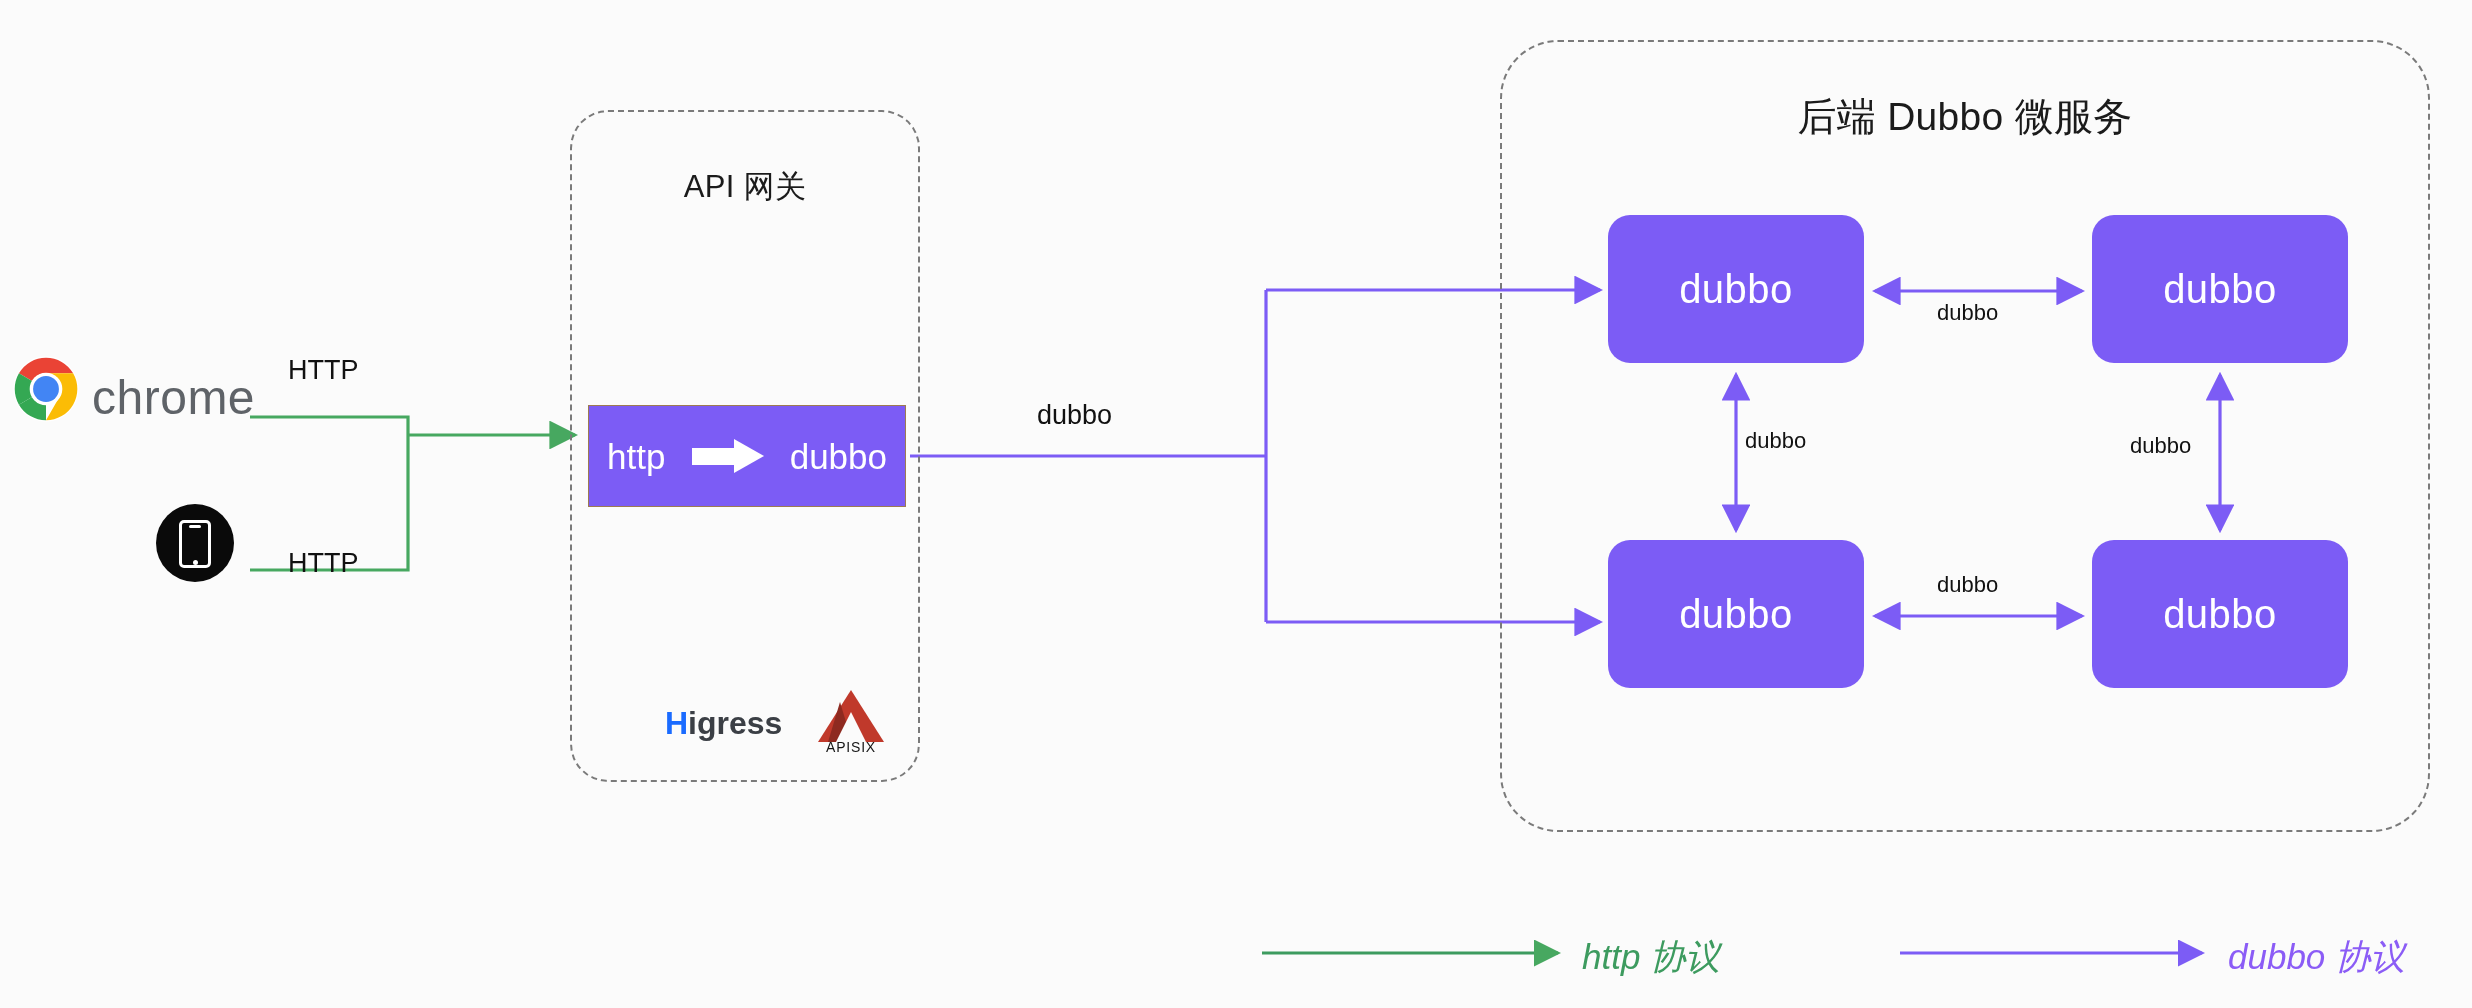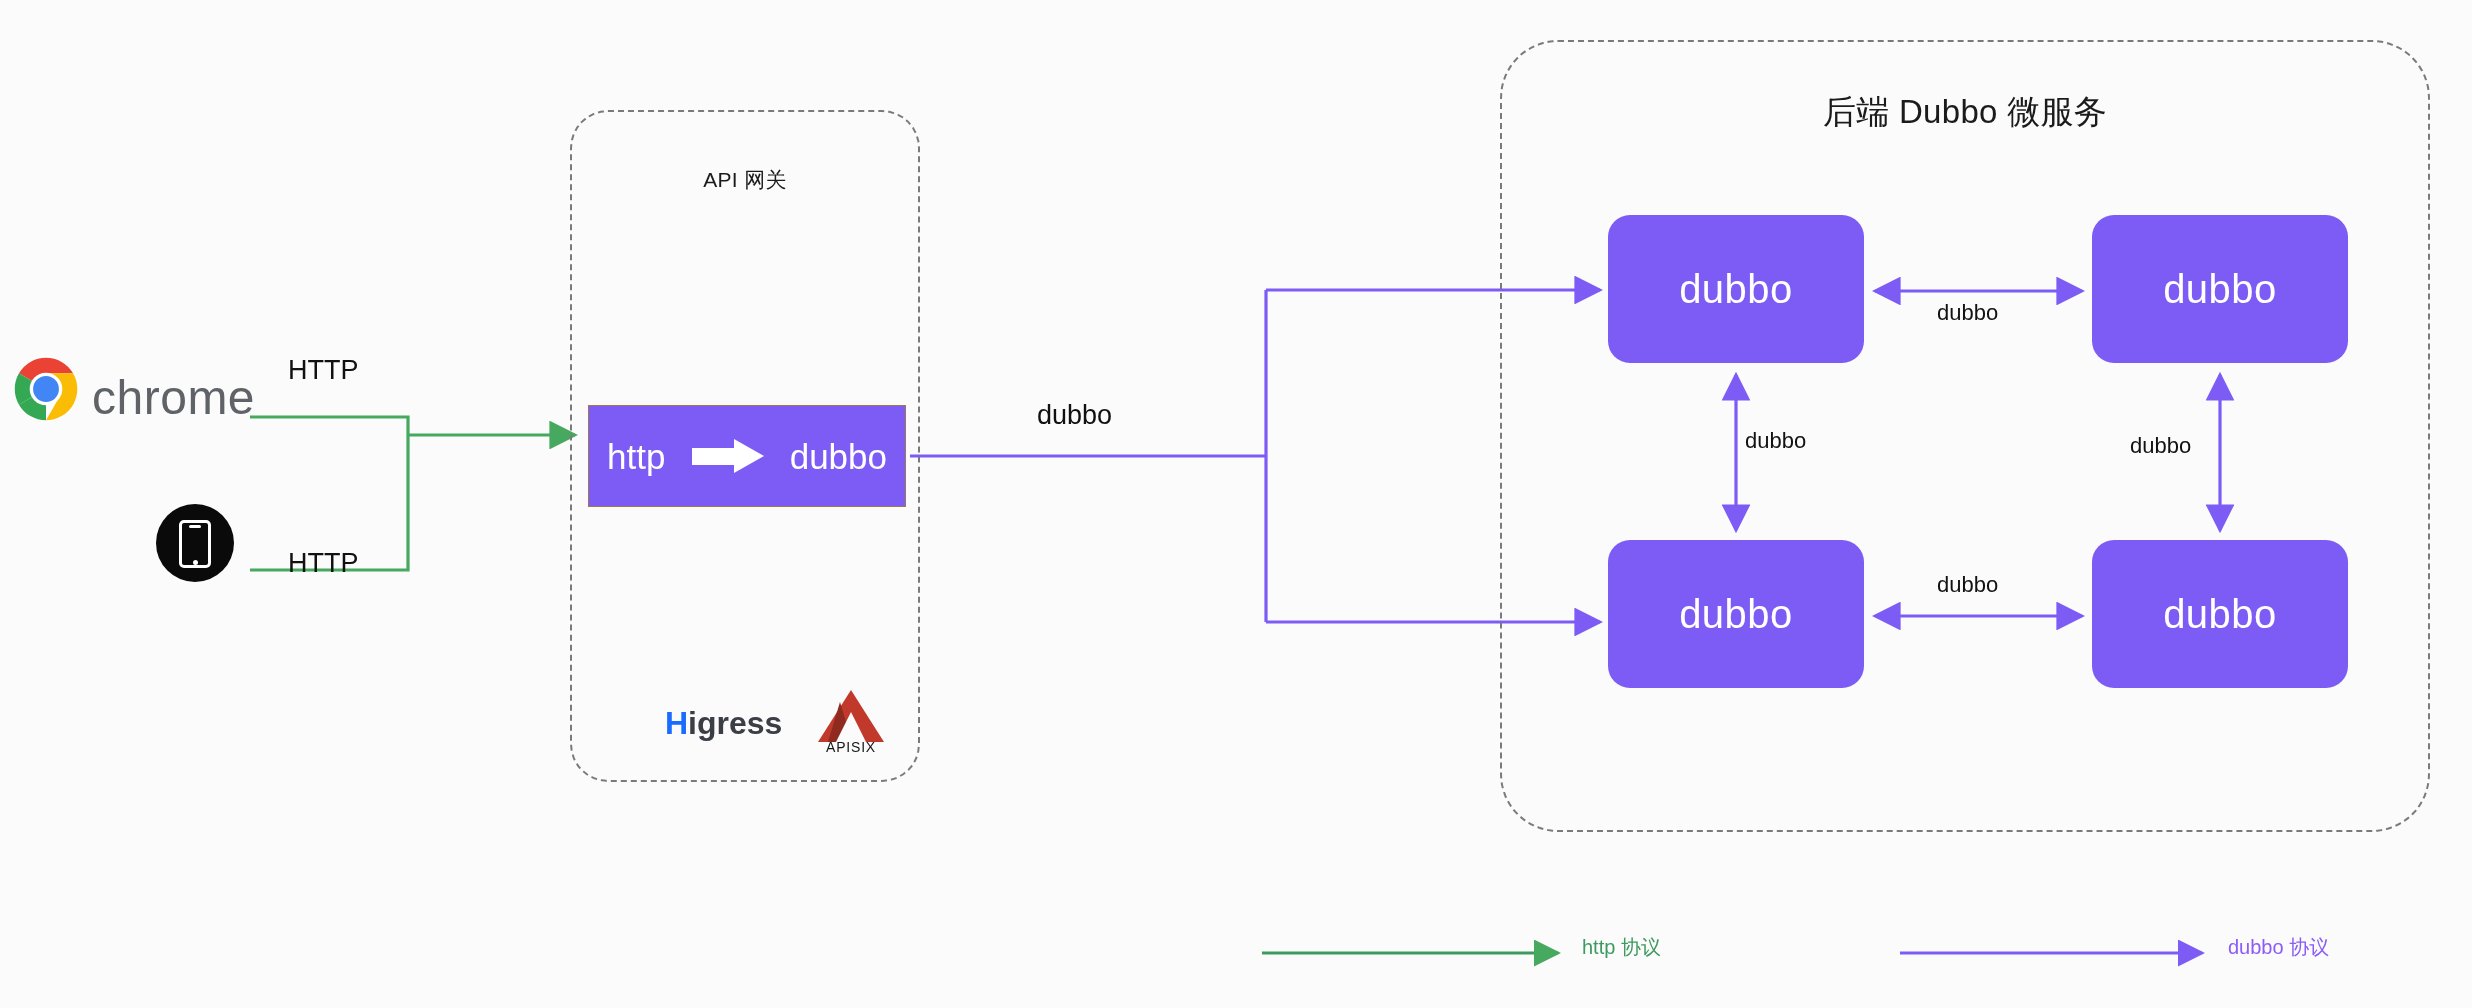--- a/index.html
+++ b/index.html
@@ -32,26 +32,26 @@
   }
   #backend-box {
     left: 1500px; top: 40px;
     width: 930px; height: 792px;
     border-radius: 58px;
   }
 
   
   .panel-title {
     color: #1b1b1b;
-    font-size: 21px;
+    font-size: 31px;
     letter-spacing: 0.3px;
     white-space: nowrap;
   }
   #gateway-title { left: 570px; top: 166px; width: 350px; text-align: center; }
-  #backend-title { left: 1500px; top: 90px; width: 930px; text-align: center; font-size: 33px;}
+  #backend-title { left: 1500px; top: 90px; width: 930px; text-align: center; font-size: 39px;}
 
   
   .dubbo-node {
     background: #7c5cf5;
     border-radius: 22px;
     color: #ffffff;
     font-size: 40px;
     display: flex;
     align-items: center;
     justify-content: center;
@@ -201,21 +201,21 @@
     left: -2px; top: 49px;
     width: 70px;
     text-align: center;
     color: #151515;
     font-size: 14px;
     font-weight: normal;
     letter-spacing: 0.8px;
   }
 
   
-  .legend-text { font-size: 20px; white-space: nowrap; }
+  .legend-text { font-size: 35px; white-space: nowrap; font-style: italic; }
   #legend-http-text  { left: 1582px; top: 934px; color: #3d9b5f; }
   #legend-dubbo-text { left: 2228px; top: 934px; color: #8b5cf6; }
 
   svg.overlay {
     position: absolute;
     left: 0; top: 0;
     width: 2472px;
     height: 1008px;
     pointer-events: none;
   }

